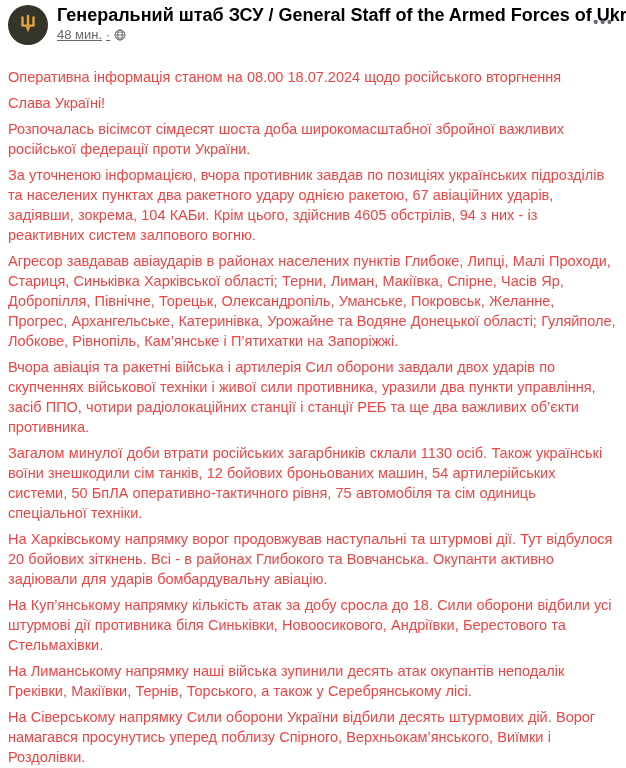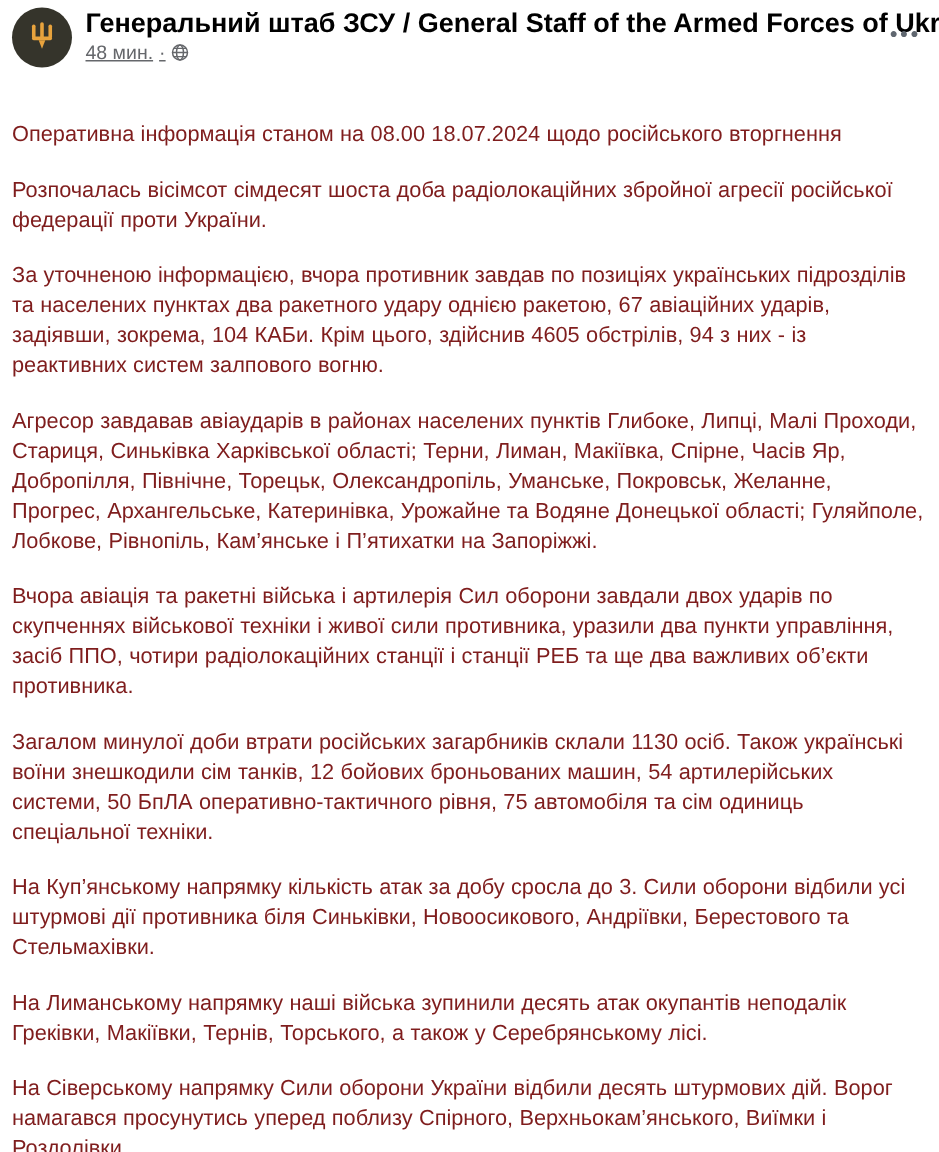--- a/index.html
+++ b/index.html
@@ -31,22 +31,22 @@
   .globe { width: 12px; height: 12px; display: inline-block; }
   .more-btn {
     margin-left: auto; border: none; background: transparent; color: #606770;
     font-size: 14px; letter-spacing: 2px; line-height: 14px; padding: 10px 2px;
     cursor: pointer; font-weight: bold;
   }
 
   
   .post-body { padding: 8px 9px 0 8px; }
   .post-body p {
-    font-size: 14.5px; line-height: 20px; color: #7f1d1d;
-    margin: 17px 0 6px 0; word-spacing: 0.2px;
+    font-size: 14.5px; line-height: 20px; color: #ef4444;
+    margin: 4px 0 6px 0; word-spacing: 0.2px;
   }
 </style>
 </head>
 <body>
 
 <div class="post">
 
   <div class="post-header">
 
     <div class="avatar">
@@ -88,24 +88,26 @@
           </svg>
         </span>
       </div>
     </div>
 
     <button class="more-btn">•••</button>
   </div>
 
   <div class="post-body">
     <p>Оперативна інформація станом на 08.00 18.07.2024 щодо російського вторгнення</p>
-    <p>Розпочалась вісімсот сімдесят шоста доба радіолокаційних збройної агресії російської федерації проти України.</p>
+    <p>Слава Україні!</p>
+    <p>Розпочалась вісімсот сімдесят шоста доба широкомасштабної збройної важливих російської федерації проти України.</p>
     <p>За уточненою інформацією, вчора противник завдав по позиціях українських підрозділів та населених пунктах два ракетного удару однією ракетою, 67 авіаційних ударів, задіявши, зокрема, 104 КАБи. Крім цього, здійснив 4605 обстрілів, 94 з них - із реактивних систем залпового вогню.</p>
     <p>Агресор завдавав авіаударів в районах населених пунктів Глибоке, Липці, Малі Проходи, Стариця, Синьківка Харківської області; Терни, Лиман, Макіївка, Спірне, Часів Яр, Добропілля, Північне, Торецьк, Олександропіль, Уманське, Покровськ, Желанне, Прогрес, Архангельське, Катеринівка, Урожайне та Водяне Донецької області; Гуляйполе, Лобкове, Рівнопіль, Кам’янське і П’ятихатки на Запоріжжі.</p>
     <p>Вчора авіація та ракетні війська і артилерія Сил оборони завдали двох ударів по скупченнях військової техніки і живої сили противника, уразили два пункти управління, засіб ППО, чотири радіолокаційних станції і станції РЕБ та ще два важливих об’єкти противника.</p>
     <p>Загалом минулої доби втрати російських загарбників склали 1130 осіб. Також українські воїни знешкодили сім танків, 12 бойових броньованих машин, 54 артилерійських системи, 50 БпЛА оперативно-тактичного рівня, 75 автомобіля та сім одиниць спеціальної техніки.</p>
-    <p>На Куп’янському напрямку кількість атак за добу сросла до 3. Сили оборони відбили усі штурмові дії противника біля Синьківки, Новоосикового, Андріївки, Берестового та Стельмахівки.</p>
+    <p>На Харківському напрямку ворог продовжував наступальні та штурмові дії. Тут відбулося 20 бойових зіткнень. Всі - в районах Глибокого та Вовчанська. Окупанти активно задіювали для ударів бомбардувальну авіацію.</p>
+    <p>На Куп’янському напрямку кількість атак за добу сросла до 18. Сили оборони відбили усі штурмові дії противника біля Синьківки, Новоосикового, Андріївки, Берестового та Стельмахівки.</p>
     <p>На Лиманському напрямку наші війська зупинили десять атак окупантів неподалік Греківки, Макіївки, Тернів, Торського, а також у Серебрянському лісі.</p>
     <p>На Сіверському напрямку Сили оборони України відбили десять штурмових дій. Ворог намагався просунутись уперед поблизу Спірного, Верхньокам’янського, Виїмки і Роздолівки.</p>
 
   </div>
 
 </div>
 
 </body></html>

